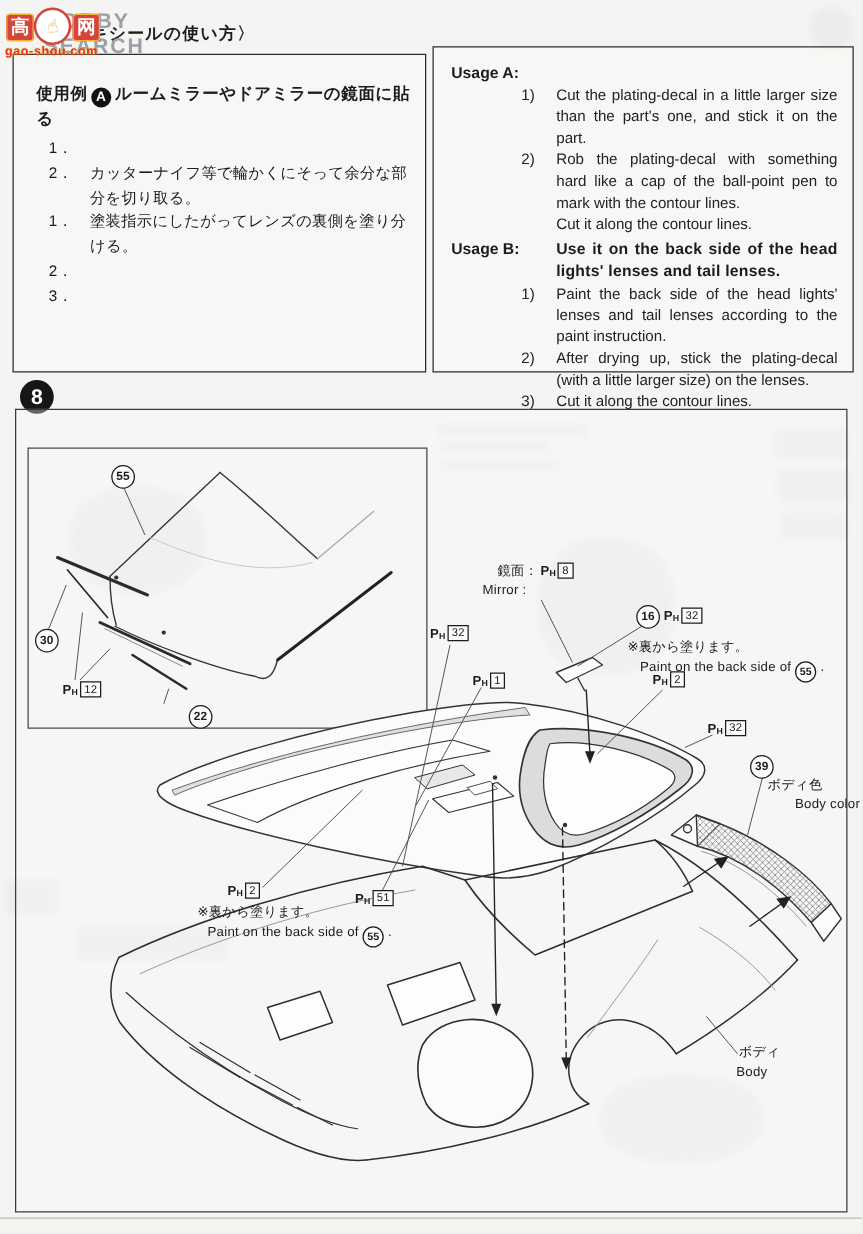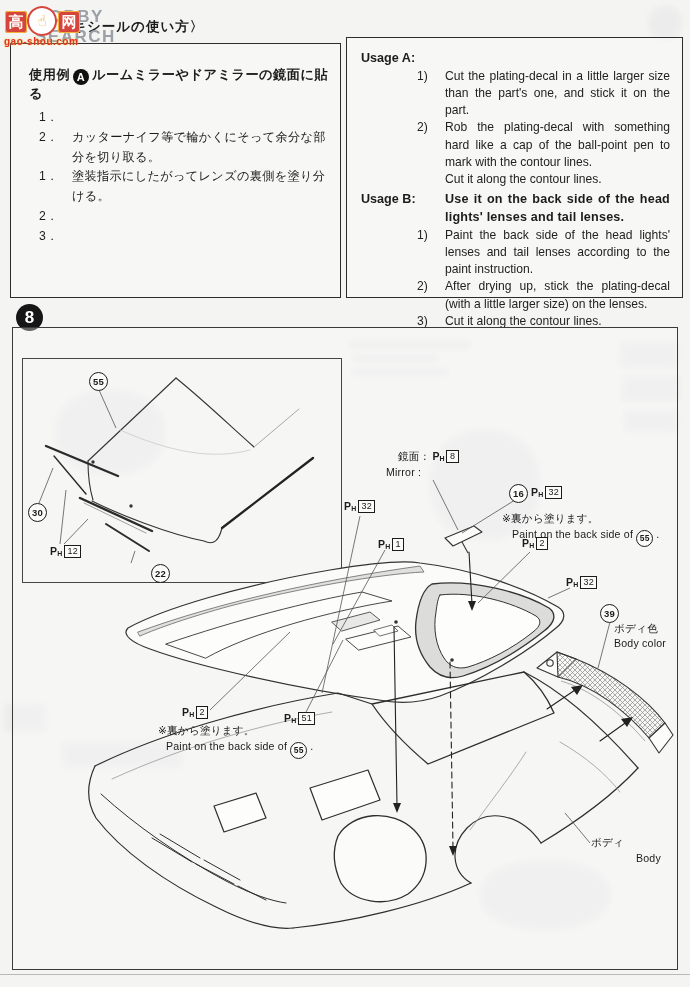--- a/index.html
+++ b/index.html
@@ -275,23 +275,23 @@
       <div class="dlabel" style="left: 509px; top: 484px;"><span class="circ">16</span></div>
       <div class="dlabel" style="left: 531px; top: 486px;"><span class="ph">P<sub>H</sub></span><span class="numbox">32</span></div>
       <div class="dlabel" style="left: 502px; top: 512px;"><span>※裏から塗ります。</span></div>
       <div class="dlabel" style="left: 512px; top: 528px;"><span>Paint on the back side of </span><span class="circ sm">55</span><span> .</span></div>
       <div class="dlabel" style="left: 344px; top: 500px;"><span class="ph">P<sub>H</sub></span><span class="numbox">32</span></div>
       <div class="dlabel" style="left: 378px; top: 538px;"><span class="ph">P<sub>H</sub></span><span class="numbox">1</span></div>
       <div class="dlabel" style="left: 522px; top: 537px;"><span class="ph">P<sub>H</sub></span><span class="numbox">2</span></div>
       <div class="dlabel" style="left: 566px; top: 576px;"><span class="ph">P<sub>H</sub></span><span class="numbox">32</span></div>
       <div class="dlabel" style="left: 600px; top: 604px;"><span class="circ">39</span></div>
       <div class="dlabel" style="left: 614px; top: 622px;"><span>ボディ色</span></div>
-      <div class="dlabel" style="left: 614px; top: 637px;"><span>Body color</span></div>
+      <div class="dlabel" style="left: 636px; top: 637px;"><span>Body color</span></div>
       <div class="dlabel" style="left: 182px; top: 706px;"><span class="ph">P<sub>H</sub></span><span class="numbox">2</span></div>
       <div class="dlabel" style="left: 158px; top: 724px;"><span>※裏から塗ります。</span></div>
       <div class="dlabel" style="left: 166px; top: 740px;"><span>Paint on the back side of </span><span class="circ sm">55</span><span> .</span></div>
       <div class="dlabel" style="left: 284px; top: 712px;"><span class="ph">P<sub>H</sub></span><span class="numbox">51</span></div>
       <div class="dlabel" style="left: 591px; top: 836px;"><span>ボディ</span></div>
-      <div class="dlabel" style="left: 589px; top: 852px; margin-left: 47px;"><span>Body</span></div>
+      <div class="dlabel" style="left: 589px; top: 852px;"><span>Body</span></div>
     </div>
 
   <div class="page-rule"></div>
 </div>
 
 </body></html>

